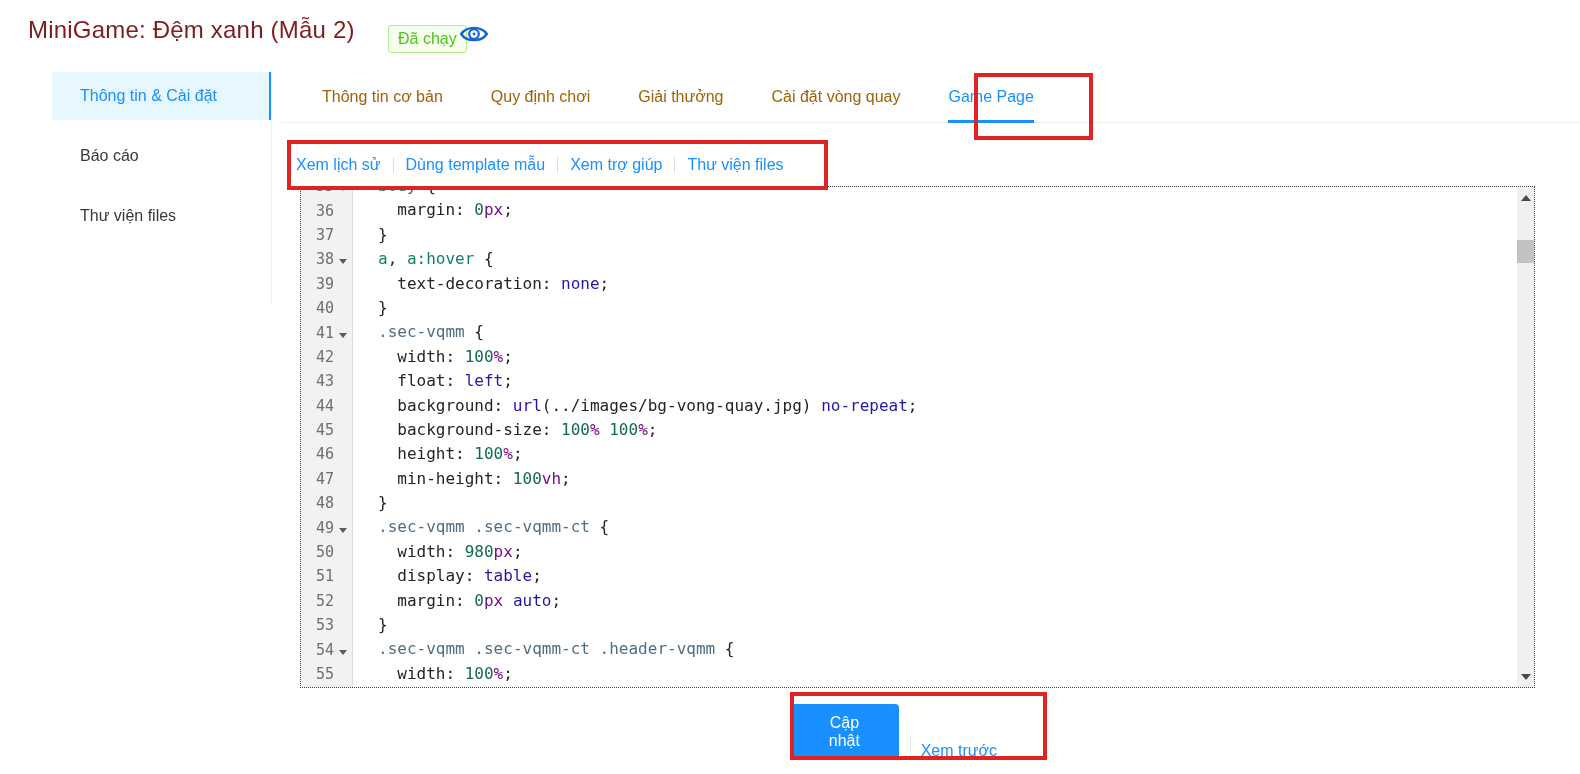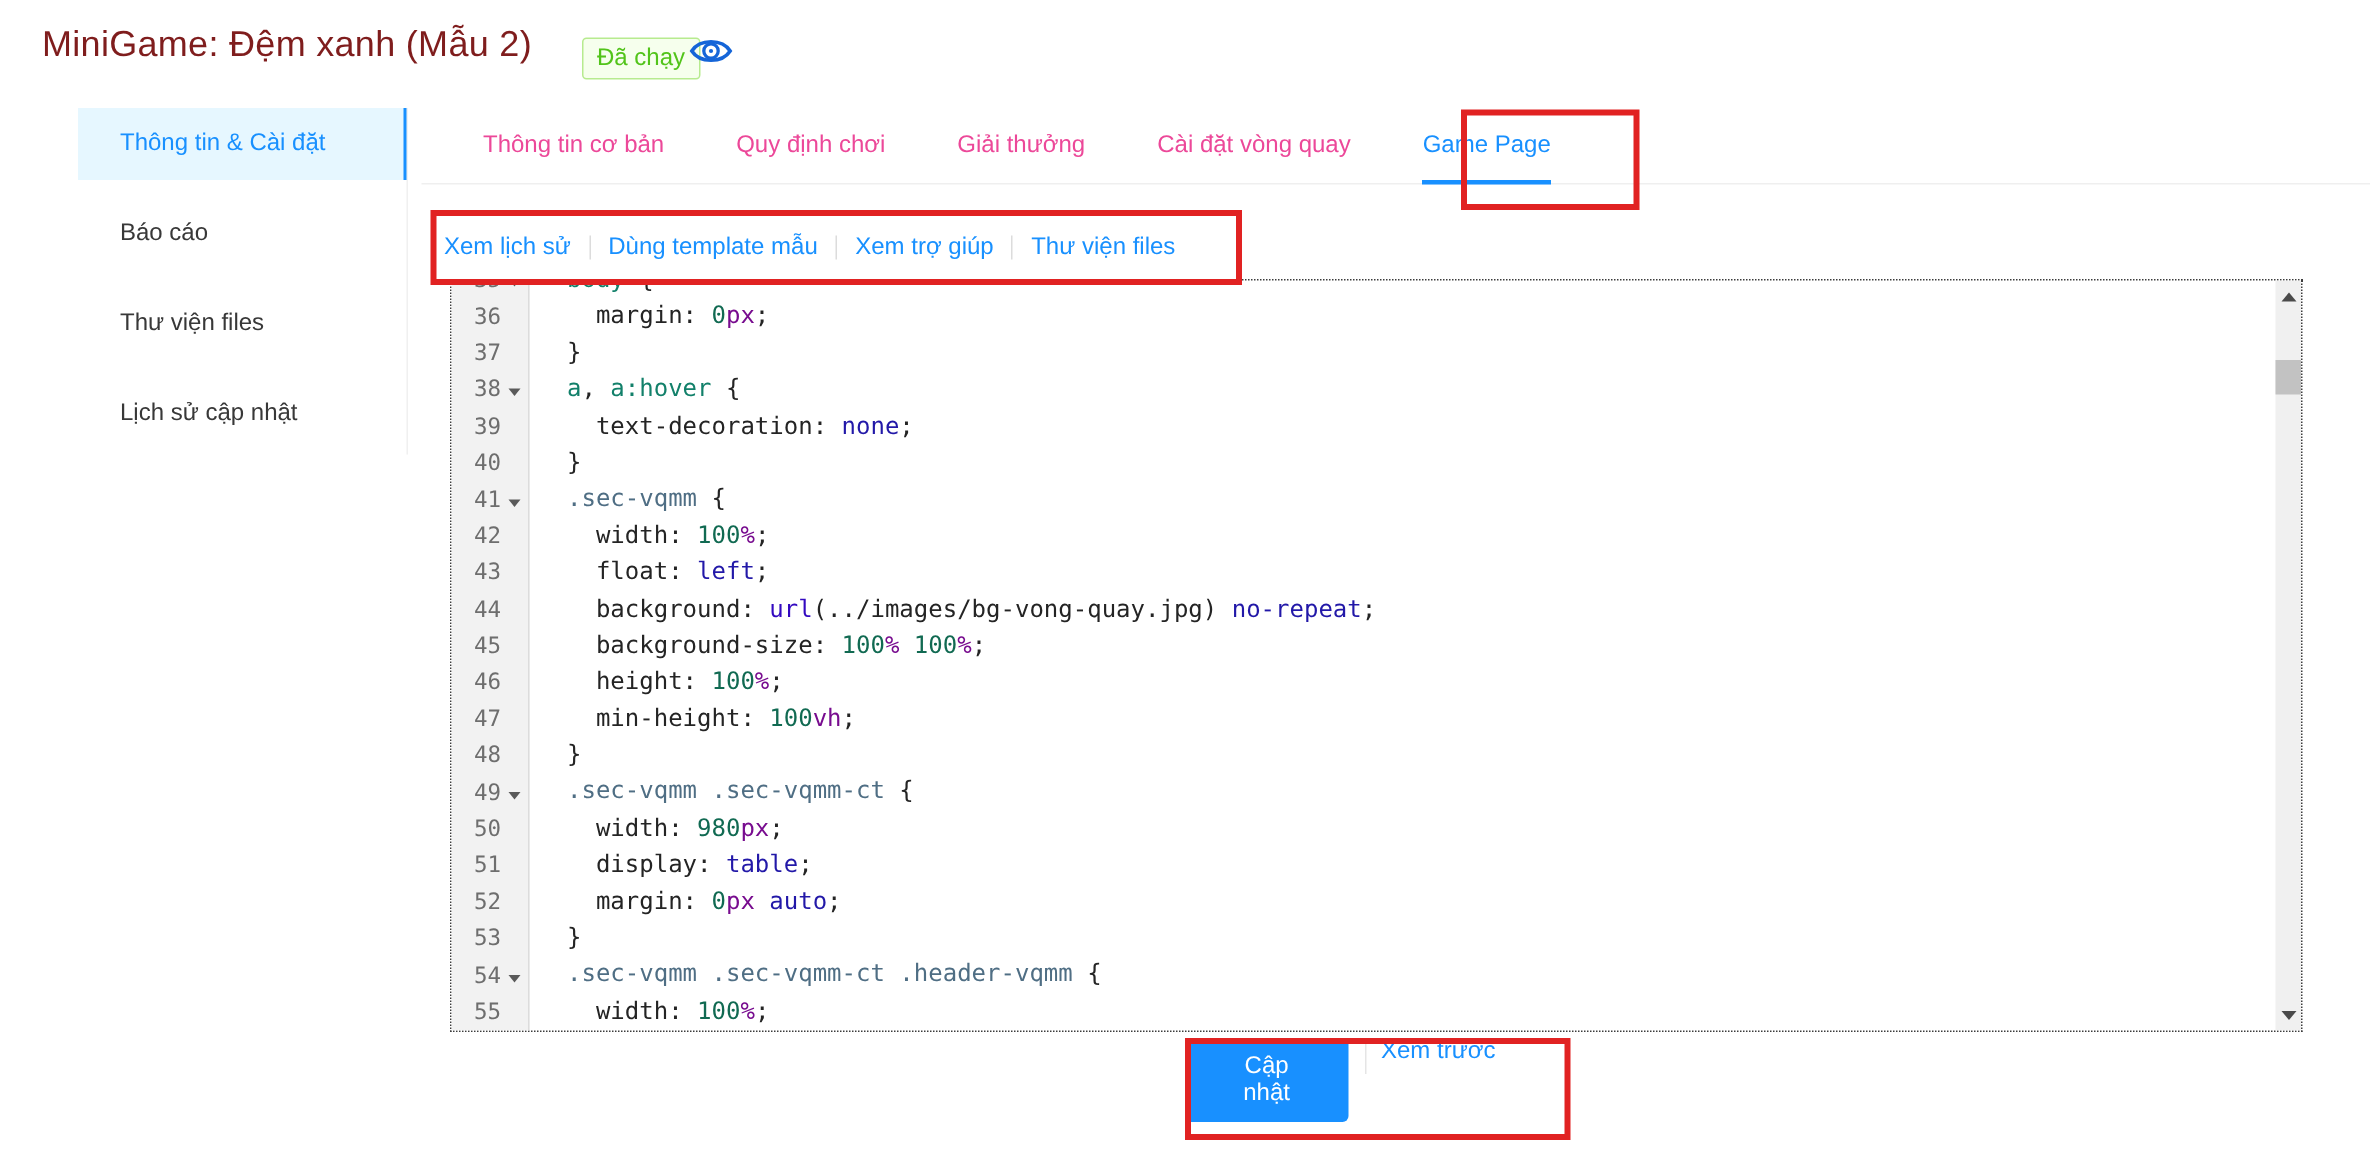--- a/index.html
+++ b/index.html
@@ -20,21 +20,21 @@
   
   .sidebar{position:absolute;left:28px;top:72px;width:244px;}
   .sidebar-divider{position:absolute;left:271px;top:72px;width:1px;height:231px;background:#f0f0f0;}
   .side-item{height:48px;margin-bottom:12px;display:flex;align-items:center;padding-left:28px;
     font-size:16px;color:#383838;cursor:pointer;margin-left:24px;}
   .side-item.active{background:#e6f7ff;color:var(--accent);border-right:3px solid var(--accent);}
 
   
   .tabbar{position:absolute;left:281px;top:72px;width:1299px;height:51px;
     border-bottom:1px solid #efefef;display:flex;gap:48px;padding-left:41px;}
-  .tab{position:relative;display:flex;align-items:center;font-size:16px;color:#ec4899;cursor:pointer;white-space:nowrap;}
+  .tab{position:relative;display:flex;align-items:center;font-size:16px;color:#a16207;cursor:pointer;white-space:nowrap;}
   .tab.active{color:var(--accent);}
   .tab.active .tab-underline{position:absolute;left:0;right:0;bottom:-1px;height:3px;background:var(--accent);}
 
   
   .toolbar{position:absolute;left:296px;top:151px;height:28px;display:flex;align-items:center;}
   .toolbar a{font-size:16px;color:var(--accent);text-decoration:none;cursor:pointer;white-space:nowrap;}
   .toolbar .sep{width:1px;height:16px;background:#dcdcdc;margin:0 12px;}
 
   
   .red-box{position:absolute;border:4px solid var(--annot);pointer-events:none;z-index:9;}
@@ -68,21 +68,21 @@
   .vs-arrow{position:absolute;left:0;width:17px;height:17px;display:flex;align-items:center;justify-content:center;cursor:pointer;}
   .vs-arrow.up{top:2px;}
   .vs-arrow.down{bottom:2px;}
   .vs-arrow i{width:0;height:0;border-left:5px solid transparent;border-right:5px solid transparent;}
   .vs-arrow.up i{border-bottom:6px solid #4a4a4a;}
   .vs-arrow.down i{border-top:6px solid #4a4a4a;}
   .vs-thumb{position:absolute;left:0;top:53px;width:17px;height:23px;background:#c2c2c2;cursor:pointer;}
 
   
   .footer-inner{position:absolute;left:790px;top:692px;width:207px;height:68px;
-    display:flex;align-items:flex-start;justify-content:center;}
+    display:flex;align-items:flex-end;justify-content:center;}
   .update-btn{background:var(--accent);color:#fff;border:none;border-radius:4px;
     font-size:16px;font-family:"Liberation Sans",sans-serif;padding:10px 25px;cursor:pointer;}
   .footer-sep{width:1px;height:24px;background:#e5e5e5;margin:0 10px 0 11px;}
   .preview-link{font-size:16px;color:var(--accent);text-decoration:none;cursor:pointer;white-space:nowrap;}
 </style>
 </head>
 <body>
 
 <div class="canvas">
 
@@ -99,23 +99,20 @@
   <nav class="sidebar">
       <div class="side-item active">
         <span>Thông tin &amp; Cài đặt</span>
       </div>
       <div class="side-item">
         <span>Báo cáo</span>
       </div>
       <div class="side-item">
         <span>Thư viện files</span>
       </div>
-      <div class="side-item">
-        <span>Lịch sử cập nhật</span>
-      </div>
     </nav>
   <div class="sidebar-divider"></div>
 
   <div class="tabbar">
       <div class="tab">
         <span>Thông tin cơ bản</span>
       </div>
       <div class="tab">
         <span>Quy định chơi</span>
       </div>

